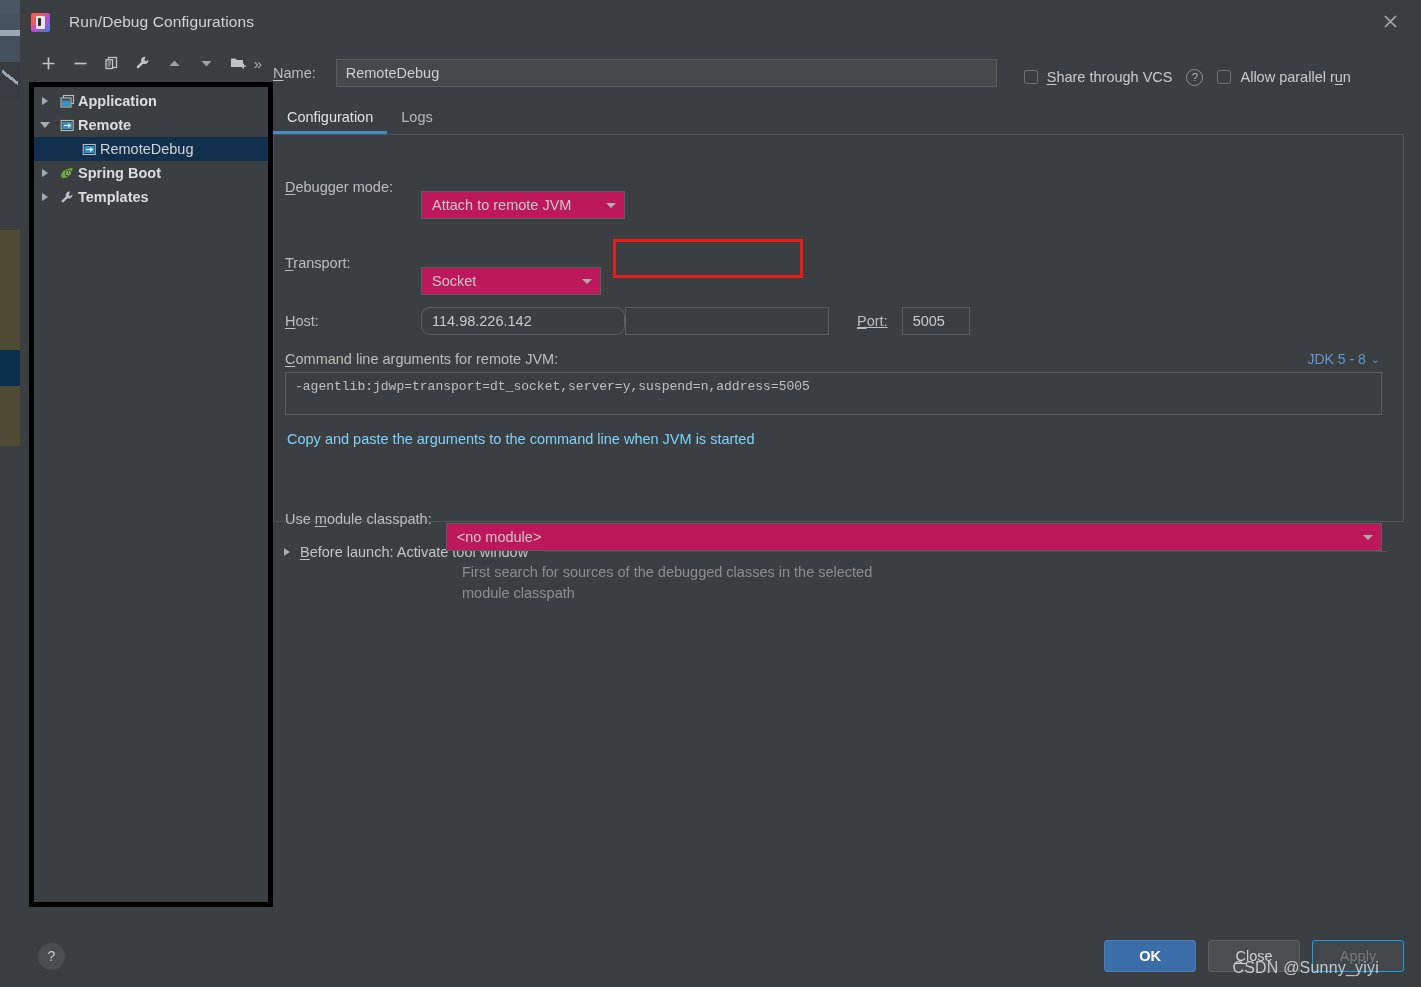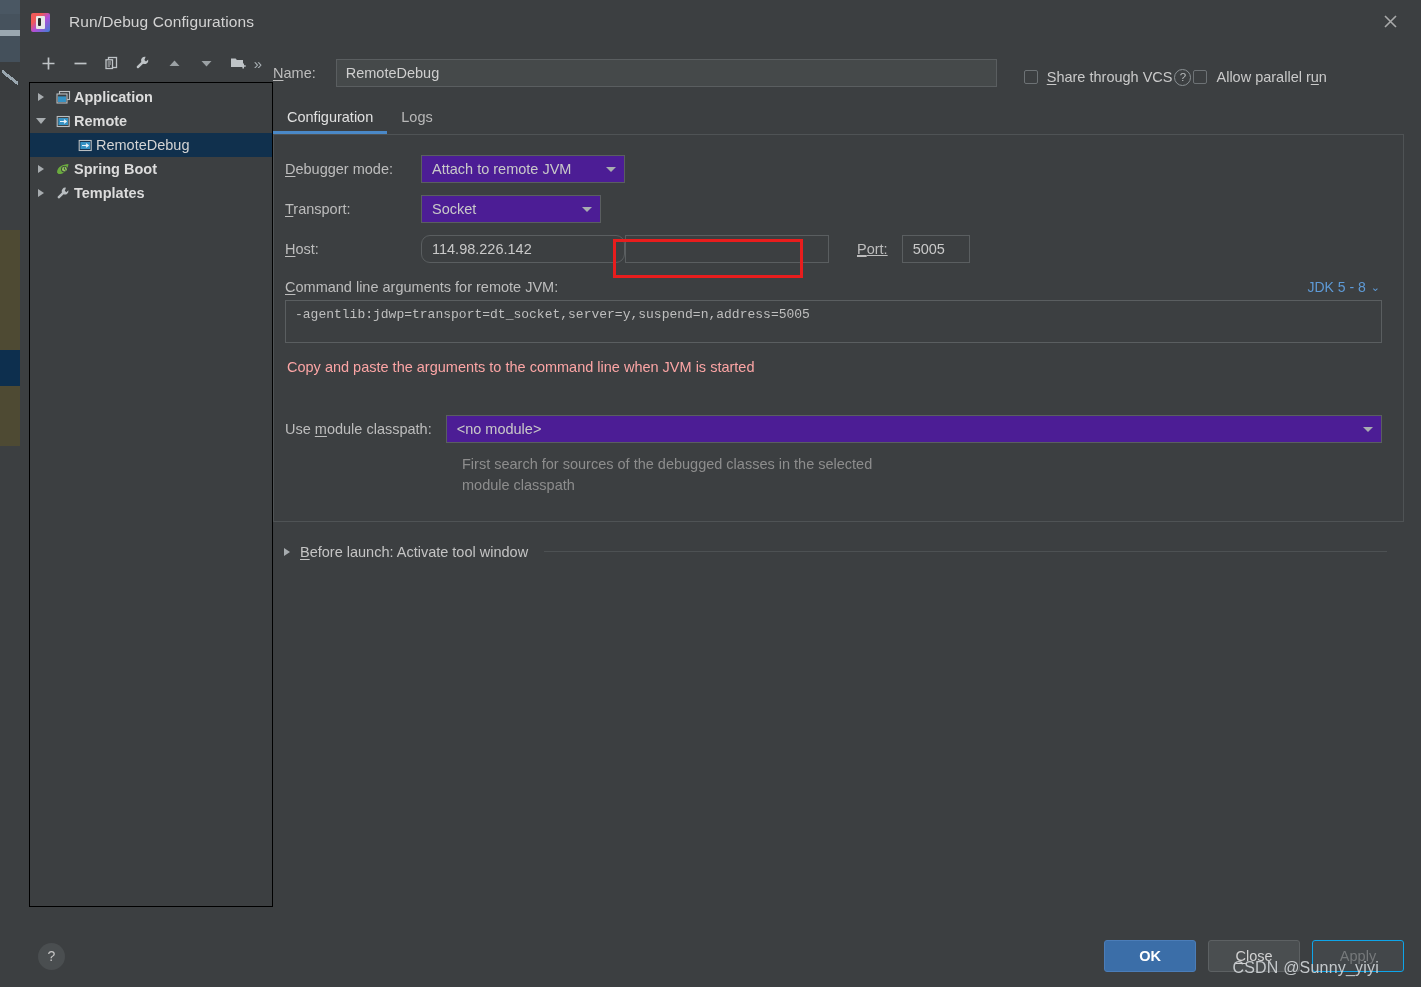--- a/index.html
+++ b/index.html
@@ -50,21 +50,21 @@
   
   #body-area { flex: 1; display: flex; min-height: 0; }
 
   
   #left-col { width: 253px; flex: none; display: flex; flex-direction: column; padding-left: 9px; }
   #tree-toolbar { height: 38px; display: flex; align-items: center; gap: 0px; padding-left: 4px; }
   .tb-btn { width: 33px; height: 30px; display: flex; align-items: center; justify-content: center;
             cursor: pointer; border-radius: 3px; }
   .tb-more { width: 20px; color: #a9b0b4; font-size: 15px; line-height: 1; cursor: pointer; }
 
-  #tree-panel { flex: 1; background: #3c3f41; border: 1px solid #000000; margin-bottom: 18px;
+  #tree-panel { flex: 1; background: #3c3f41; border: 5px solid #000000; margin-bottom: 18px;
                 overflow: hidden; padding-top: 2px; }
   .tree-row { height: 24px; display: flex; align-items: center; cursor: pointer; }
   .tree-row.selected { background: #10304d; }
   .tw { width: 22px; flex: none; display: flex; align-items: center; justify-content: center; }
   .tri { width: 0; height: 0; border-left: 6px solid #a7acaf; border-top: 4.5px solid transparent; border-bottom: 4.5px solid transparent; }
   .tri.open { border-left: 5px solid transparent; border-right: 5px solid transparent;
               border-top: 6px solid #a7acaf; border-bottom: none; }
   .ticon { width: 22px; flex: none; display: flex; align-items: center; justify-content: center; }
   .tlabel { font-size: 14.5px; color: #d4d4d4; }
   .tree-row.bold .tlabel { font-weight: bold; color: #dcdcdc; }
@@ -72,44 +72,44 @@
 
   
   #right-col { flex: 1; display: flex; flex-direction: column; padding-right: 17px; min-width: 0; }
 
   #name-row { height: 54px; flex: none; display: flex; align-items: center; padding-top: 4px; }
   .fld-label { font-size: 14.5px; color: #bdbdbd; white-space: nowrap; }
   .u { text-decoration: underline; text-underline-offset: 2px; }
   #name-input { margin-left: 20px; width: 661px; height: 28px; background: #45494a;
                 border: 1px solid #5a5e60; color: #cfcfcf; font-size: 14.5px;
                 font-family: "Liberation Sans", sans-serif; padding: 0 9px; outline: none; }
-  #name-opts { margin-left: 27px; display: flex; align-items: center; gap: 2px; margin-top: 8px; }
+  #name-opts { margin-left: 27px; display: flex; align-items: center; gap: 14px; margin-top: 8px; }
   .cb { width: 14px; height: 14px; border: 1px solid #6d7275; background: #3c3f41; flex: none; cursor: pointer; border-radius: 2px; }
   .cb-wrap { display: flex; align-items: center; gap: 9px; cursor: pointer; }
   .cb-wrap .fld-label { color: #cacaca; }
   .help-circle { width: 17px; height: 17px; border-radius: 50%; border: 1px solid #8a9093;
                  color: #b6babc; font-size: 11.5px; display: flex; align-items: center;
                  justify-content: center; cursor: pointer; }
 
   
   #tabs { height: 36px; flex: none; display: flex; align-items: flex-end; gap: 0; }
   .tab { padding: 0 14px 9px 14px; font-size: 14.5px; color: #b8b8b8; cursor: pointer; position: relative; }
   .tab.active { color: #e0e0e0; }
   .tab.active::after { content: ""; position: absolute; left: 0; right: 0; bottom: 0; height: 3px; background: #4a88c7; }
 
   
   #config-panel { flex: 1; border: 1px solid #4f5355; border-top: 1px solid #4f5355;
                   padding: 20px 21px 0 11px; min-height: 0; position: relative; }
 
   .row { display: flex; align-items: center; margin-bottom: 12px; }
   .row-label { width: 136px; flex: none; font-size: 14.5px; color: #bdbdbd; }
 
-  .combo { height: 28px; background: #4c1d95; border: 1px solid #5a5e60; display: flex;
+  .combo { height: 28px; background: #be185d; border: 1px solid #5a5e60; display: flex;
            align-items: center; padding: 0 8px 0 10px; color: #c9c9c9; font-size: 14.5px;
-           cursor: pointer; justify-content: space-between; gap: 12px; }
+           cursor: pointer; justify-content: space-between; gap: 12px; margin-top: 36px; }
   .combo-caret { width: 0; height: 0; border-left: 5px solid transparent; border-right: 5px solid transparent;
                  border-top: 5px solid #a8adb0; flex: none; }
   #debugger-combo { width: 204px; }
   #transport-combo { width: 180px; }
 
   .textfield { height: 28px; background: #3c3f41; border: 1px solid #5a5e60; color: #c9c9c9;
                font-size: 14.5px; font-family: "Liberation Sans", sans-serif; padding: 0 10px; outline: none; }
   #host-input { width: 204px; border-radius: 9px; }
   #host-spacer { width: 204px; }
   #port-label { margin-left: 28px; font-size: 14.5px; color: #bdbdbd; text-decoration: underline; }
@@ -122,21 +122,21 @@
   #cmdline-header { display: flex; align-items: baseline; justify-content: space-between;
                     margin-top: 16px; margin-bottom: 5px; padding-right: 2px; }
   #cmdline-label { font-size: 14.5px; color: #bdbdbd; }
   #jdk-link { font-size: 14px; color: #5e9ad6; cursor: pointer; display: flex; align-items: center; gap: 5px; }
   #jdk-caret { font-size: 11px; }
 
   #cmdline-box { height: 43px; background: #3c3f41; border: 1px solid #5a5e60; padding: 6px 9px;
                  color: #bfbfbf; font-family: "Liberation Mono", monospace; font-size: 13px;
                  white-space: nowrap; overflow: hidden; }
 
-  #cmdline-hint { margin-top: 16px; font-size: 14.5px; color: #fca5a5; padding-left: 2px; }
+  #cmdline-hint { margin-top: 16px; font-size: 14.5px; color: #7dd3fc; padding-left: 2px; }
 
   #classpath-row { display: flex; align-items: center; margin-top: 40px; }
   #classpath-label { font-size: 14.5px; color: #bdbdbd; flex: none; }
   #classpath-combo { flex: 1; margin-left: 14px; height: 28px; }
 
   #classpath-hint { margin-left: 177px; margin-top: 11px; font-size: 14.5px; color: #8d8d8d;
                     line-height: 21px; max-width: 470px; }
 
   
   #before-launch { display: flex; align-items: center; margin-top: 22px; padding-left: 11px; padding-right: 17px; }

